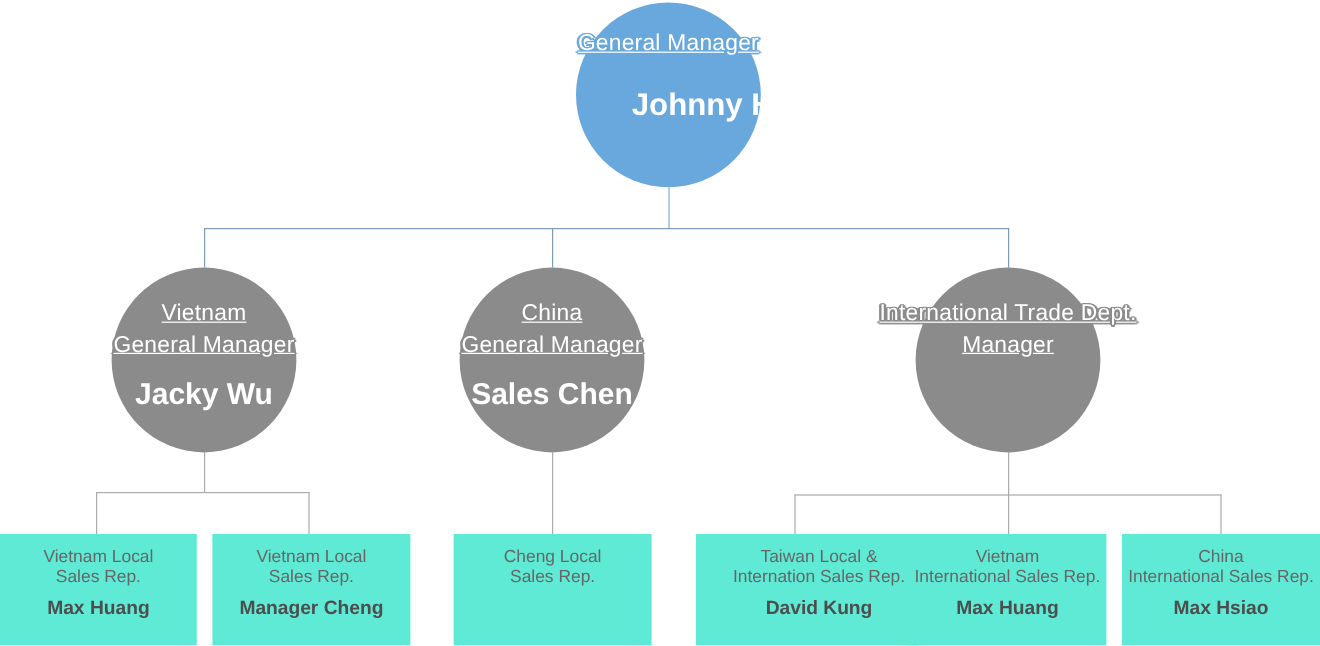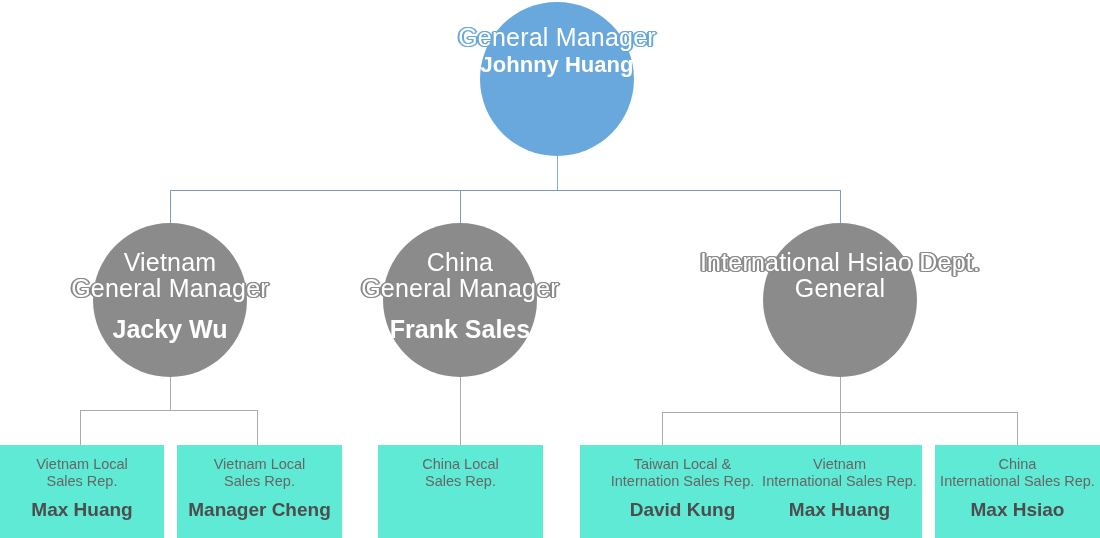--- a/index.html
+++ b/index.html
@@ -32,25 +32,26 @@
   #node-vietnam-gm { left: 93px; }
   #node-china-gm   { left: 383px; }
   #node-intl-mgr   { left: 763px; }
 
   .node-title {
     position: absolute;
     left: 50%;
     width: 500px;
     margin-left: -250px;
     text-align: center;
-    font-size: 25px;
+    font-size: 19px;
     font-weight: 400;
     letter-spacing: 0.2px;
     line-height: 26px;
     white-space: nowrap;
+    text-decoration: underline;
   }
   .circle.root .node-title { top: 22px; }
   .circle.mgr  .node-title { top: 26px; }
 
   .outline-blue {
     text-shadow:
       -1px -1px 0 #69A8DC, 0 -1px 0 #69A8DC, 1px -1px 0 #69A8DC,
       -1px  0   0 #69A8DC, 1px  0   0 #69A8DC,
       -1px  1px 0 #69A8DC, 0  1px 0 #69A8DC, 1px 1px 0 #69A8DC,
       -2px 0 0 #69A8DC, 2px 0 0 #69A8DC;
@@ -65,21 +66,21 @@
 
   .node-name {
     position: absolute;
     left: 50%;
     width: 300px;
     margin-left: -150px;
     text-align: center;
     font-weight: 700;
     white-space: nowrap;
   }
-  .circle.root .node-name { top: 50px; font-size: 22px; }
+  .circle.root .node-name { top: 70px; font-size: 26px; text-align: right; }
   .circle.mgr  .node-name { top: 92px; font-size: 25px; }
 
   
   .rep-box {
     position: absolute;
     top: 445px;
     width: 165px;
     height: 120px;
     background: #5eead4;
     text-align: center;
@@ -92,21 +93,21 @@
   #rep-6 { left: 935px; }
 
   .rep-title {
     padding-top: 11px;
     font-size: 14.5px;
     line-height: 17px;
     color: #666666;
   }
   .rep-name {
     margin-top: 9px;
-    font-size: 19px;
+    font-size: 16px;
     font-weight: 700;
     color: #4D4D4D;
   }
 
   
   .conn { position: absolute; }
   .v { width: 1px; }
   .h { height: 1px; }
   .c-blue { background: #7FAFD6; }
   .c-top  { background: #7E9CB8; }
@@ -168,27 +169,27 @@
       <div>General Manager</div>
     </div>
     <div class="node-name">Jacky Wu</div>
   </div>
 
   <div class="circle mgr" id="node-china-gm">
     <div class="node-title outline-gray">
       <div>China</div>
       <div>General Manager</div>
     </div>
-    <div class="node-name">Frank Sales</div>
+    <div class="node-name">Sales Chen</div>
   </div>
 
   <div class="circle mgr" id="node-intl-mgr">
     <div class="node-title outline-gray">
-      <div>International Hsiao Dept.</div>
-      <div>General</div>
+      <div>International Trade Dept.</div>
+      <div>Manager</div>
     </div>
   </div>
 
   <div class="rep-box" id="rep-1">
     <div class="rep-title">
       <div>Vietnam Local</div>
       <div>Sales Rep.</div>
     </div>
     <div class="rep-name">Max Huang</div>
   </div>
@@ -196,21 +197,21 @@
   <div class="rep-box" id="rep-2">
     <div class="rep-title">
       <div>Vietnam Local</div>
       <div>Sales Rep.</div>
     </div>
     <div class="rep-name">Manager Cheng</div>
   </div>
 
   <div class="rep-box" id="rep-3">
     <div class="rep-title">
-      <div>China Local</div>
+      <div>Cheng Local</div>
       <div>Sales Rep.</div>
     </div>
   </div>
 
   <div class="rep-box" id="rep-4">
     <div class="rep-title">
       <div>Taiwan Local &amp;</div>
       <div>Internation Sales Rep.</div>
     </div>
     <div class="rep-name">David Kung</div>

